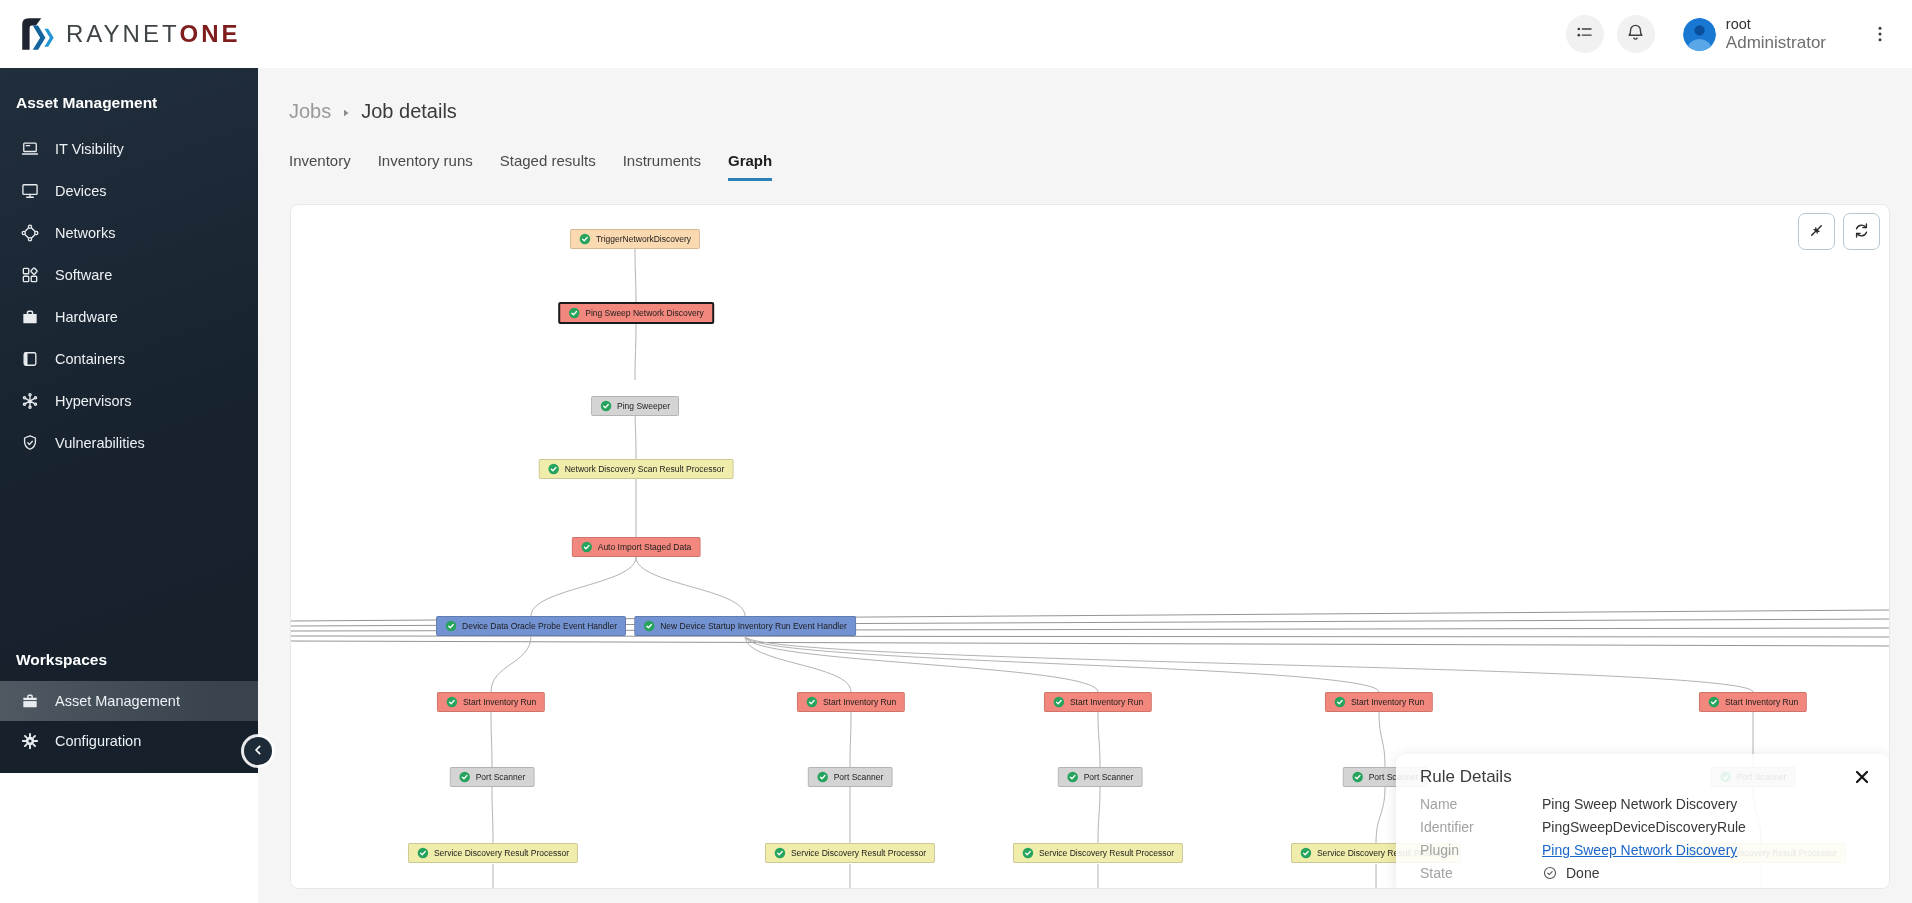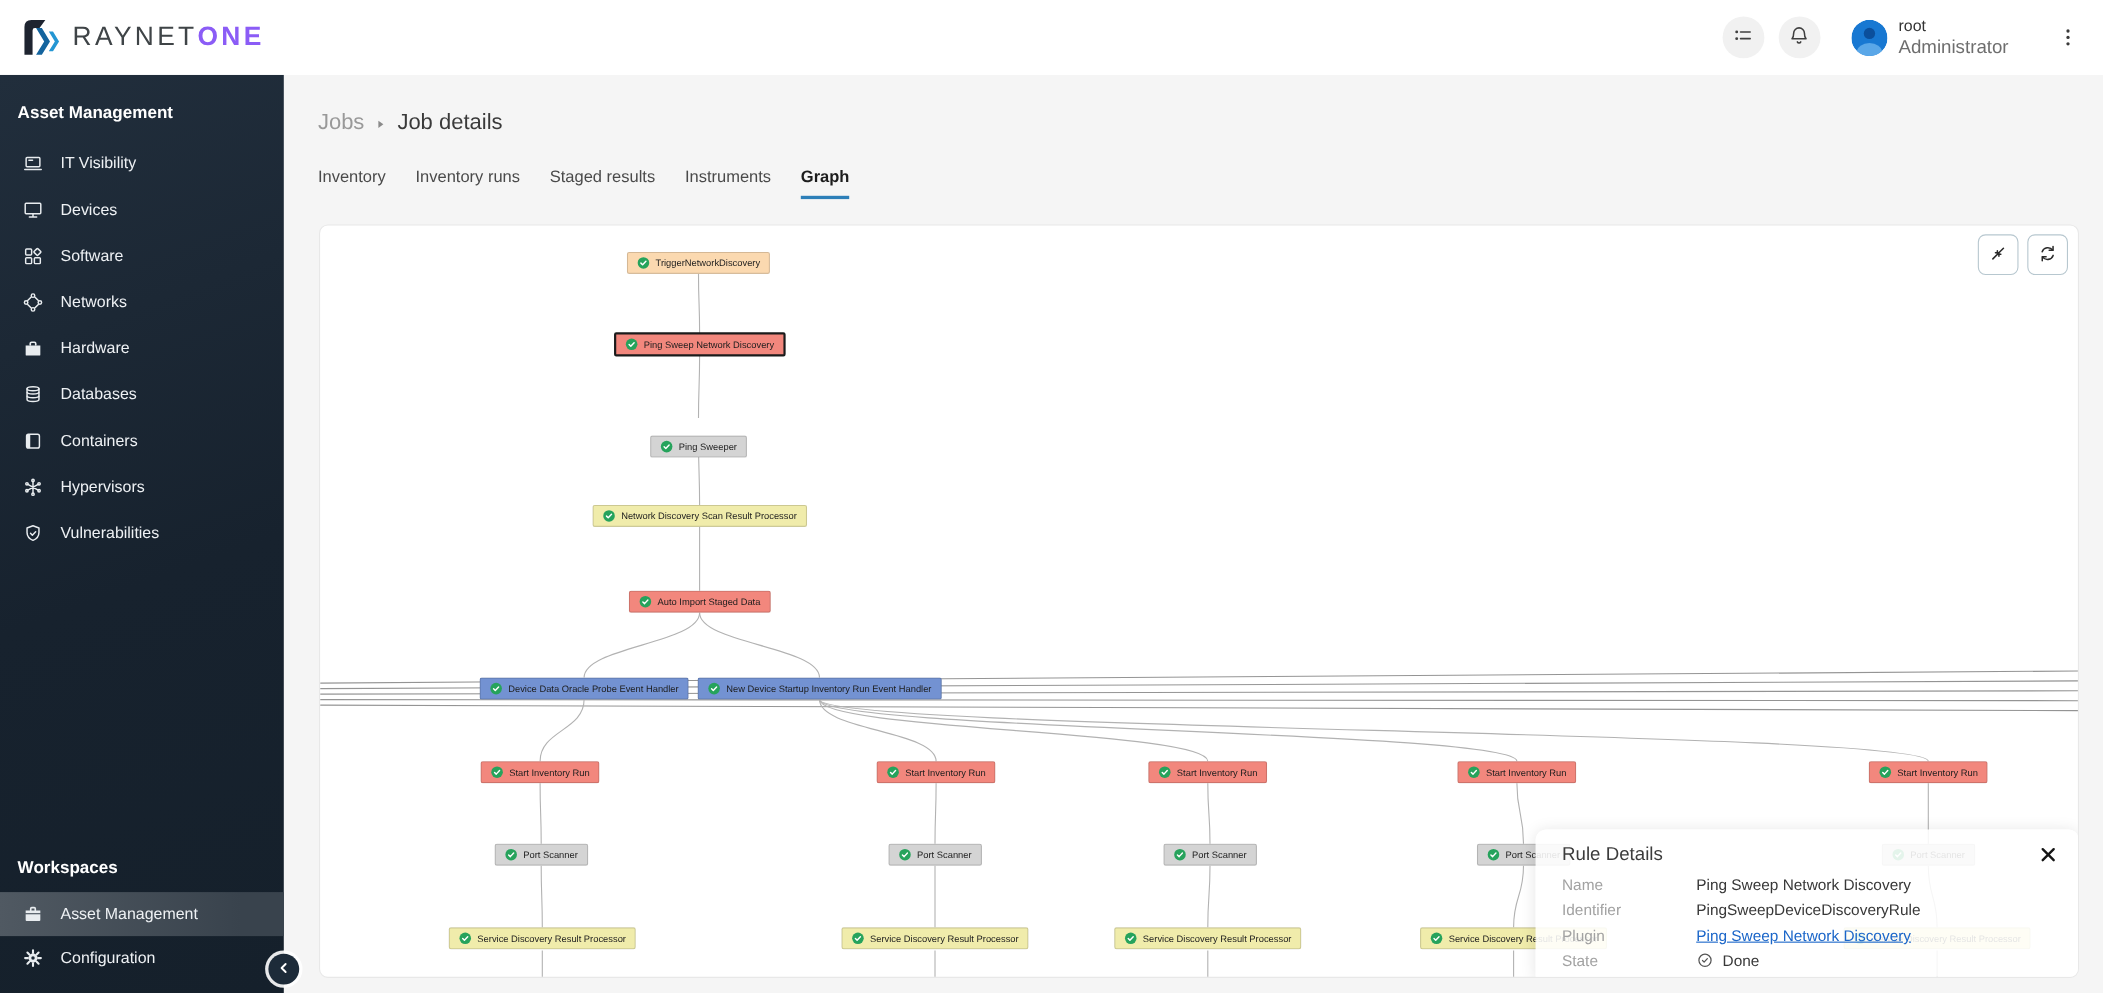--- a/index.html
+++ b/index.html
@@ -3,34 +3,34 @@
 <meta charset="utf-8">
 <style>
   * { margin:0; padding:0; box-sizing:border-box; }
   html,body { width:1912px; height:903px; overflow:hidden; font-family:"Liberation Sans", sans-serif; background:#fff; }
 
   
   .header { position:absolute; left:0; top:0; width:1912px; height:68px; background:#fff; display:flex; align-items:center; justify-content:space-between; padding:0 20px 0 18px; z-index:30; }
   .brand { display:flex; align-items:center; gap:10px; }
   .brand-icon svg { width:38px; height:38px; display:block; }
   .brand-text { font-size:24px; letter-spacing:3px; color:#3f4447; font-weight:500; }
-  .brand-text b { color:#8b5cf6; font-weight:700; }
+  .brand-text b { color:#7f1d1d; font-weight:700; }
   .header-right { display:flex; align-items:center; }
   .round-btn { width:38px; height:38px; border-radius:50%; background:#f1f1f1; border:none; display:flex; align-items:center; justify-content:center; cursor:pointer; margin-left:13px; color:#3f3f3f; }
   .round-btn svg { width:21px; height:21px; }
   .avatar { width:33px; height:33px; margin-left:28px; border-radius:50%; overflow:hidden; }
   .avatar svg { width:33px; height:33px; display:block; }
   .user-meta { margin-left:10px; line-height:1.15; }
   .user-name { font-size:14.5px; color:#333; }
   .user-role { font-size:17px; color:#6e6e6e; }
   .kebab { margin-left:42px; width:24px; height:26px; display:flex; align-items:center; justify-content:center; cursor:pointer; color:#3a3a3a; }
   .kebab svg { width:20px; height:22px; }
 
   
-  .sidebar { position:absolute; left:0; top:68px; width:258px; height:835px; background:linear-gradient(160deg,#212e3c 0%,#17222e 55%,#15202b 100%); display:flex; flex-direction:column; z-index:20; }
+  .sidebar { position:absolute; left:0; top:68px; width:258px; height:705px; background:linear-gradient(160deg,#212e3c 0%,#17222e 55%,#15202b 100%); display:flex; flex-direction:column; z-index:20; }
   .side-title { color:#fff; font-size:15.5px; font-weight:700; padding:26px 16px 16px 16px; }
   .side-title.ws { padding:14px 16px 12px 16px; }
   .side-item { display:flex; align-items:center; gap:15px; height:42px; padding-left:20px; color:#eef1f4; font-size:14.5px; cursor:pointer; }
   .side-item .icon { width:20px; height:20px; color:#e8ecef; display:flex; align-items:center; justify-content:center; }
   .side-item .icon svg { width:20px; height:20px; }
   .side-item.ws { height:40px; }
   .side-item.ws.sel { background:linear-gradient(90deg,#505962 0%,#39434d 85%); }
   .side-spacer { flex:1; }
   .side-bottom-pad { height:12px; }
   .collapse-btn { position:absolute; right:-14px; bottom:8px; width:28px; height:28px; border-radius:50%; background:#1d2b39; border:none; display:flex; align-items:center; justify-content:center; cursor:pointer; box-shadow:0 0 0 3px rgba(255,255,255,.9); z-index:25; }
@@ -143,59 +143,48 @@
           <svg viewBox="0 0 24 24" fill="none" stroke="currentColor" stroke-width="1.6" stroke-linecap="round" stroke-linejoin="round">
             <rect x="3.5" y="4.5" width="17" height="11.5" rx="1"></rect>
             <path d="M12 16v3.5M8 19.5h8"></path>
           </svg>
         </span>
         <span class="side-label">Devices</span>
       </div>
       <div class="side-item">
         <span class="icon ">
           <svg viewBox="0 0 24 24" fill="none" stroke="currentColor" stroke-width="1.6" stroke-linecap="round" stroke-linejoin="round">
-            <rect x="4" y="4" width="6.5" height="6.5" rx="1"></rect>
-            <rect x="4" y="13.5" width="6.5" height="6.5" rx="1"></rect>
-            <rect x="13.5" y="13.5" width="6.5" height="6.5" rx="1"></rect>
-            <rect x="13.9" y="4.4" width="5.8" height="5.8" rx="1" transform="rotate(45 16.8 7.3)"></rect>
-          </svg>
-        </span>
-        <span class="side-label">Software</span>
-      </div>
-      <div class="side-item">
-        <span class="icon ">
-          <svg viewBox="0 0 24 24" fill="none" stroke="currentColor" stroke-width="1.6" stroke-linecap="round" stroke-linejoin="round">
             <circle cx="12" cy="4.5" r="1.9"></circle>
             <circle cx="4.5" cy="12" r="1.9"></circle>
             <circle cx="19.5" cy="12" r="1.9"></circle>
             <circle cx="12" cy="19.5" r="1.9"></circle>
             <path d="M6.2 9.8L9.8 6.2M14.2 6.2l3.6 3.6M6.2 14.2l3.6 3.6M14.2 17.8l3.6-3.6"></path>
           </svg>
         </span>
         <span class="side-label">Networks</span>
       </div>
       <div class="side-item">
         <span class="icon ">
           <svg viewBox="0 0 24 24" fill="none" stroke="currentColor" stroke-width="1.6" stroke-linecap="round" stroke-linejoin="round">
+            <rect x="4" y="4" width="6.5" height="6.5" rx="1"></rect>
+            <rect x="4" y="13.5" width="6.5" height="6.5" rx="1"></rect>
+            <rect x="13.5" y="13.5" width="6.5" height="6.5" rx="1"></rect>
+            <rect x="13.9" y="4.4" width="5.8" height="5.8" rx="1" transform="rotate(45 16.8 7.3)"></rect>
+          </svg>
+        </span>
+        <span class="side-label">Software</span>
+      </div>
+      <div class="side-item">
+        <span class="icon ">
+          <svg viewBox="0 0 24 24" fill="none" stroke="currentColor" stroke-width="1.6" stroke-linecap="round" stroke-linejoin="round">
             <path d="M4 8.5h16v10a1 1 0 0 1-1 1H5a1 1 0 0 1-1-1z" fill="currentColor" stroke="none"></path>
             <path d="M9 8V6.5A1.5 1.5 0 0 1 10.5 5h3A1.5 1.5 0 0 1 15 6.5V8" stroke-width="1.8"></path>
           </svg>
         </span>
         <span class="side-label">Hardware</span>
-      </div>
-      <div class="side-item">
-        <span class="icon ">
-          <svg viewBox="0 0 24 24" fill="none" stroke="currentColor" stroke-width="1.6" stroke-linecap="round" stroke-linejoin="round">
-            <ellipse cx="12" cy="5.3" rx="6.5" ry="2.2"></ellipse>
-            <path d="M5.5 5.3v3.4c0 1.2 2.9 2.2 6.5 2.2s6.5-1 6.5-2.2V5.3"></path>
-            <path d="M5.5 9.4v3.4c0 1.2 2.9 2.2 6.5 2.2s6.5-1 6.5-2.2V9.4"></path>
-            <path d="M5.5 13.5v3.4c0 1.2 2.9 2.2 6.5 2.2s6.5-1 6.5-2.2v-3.4"></path>
-          </svg>
-        </span>
-        <span class="side-label">Databases</span>
       </div>
       <div class="side-item">
         <span class="icon ">
           <svg viewBox="0 0 24 24" fill="none" stroke="currentColor" stroke-width="1.6" stroke-linecap="round" stroke-linejoin="round">
             <rect x="5" y="4.5" width="14" height="15" rx="2"></rect>
             <path d="M5 6.5a2 2 0 0 1 2-2h2v15H7a2 2 0 0 1-2-2z" fill="currentColor" stroke="none"></path>
           </svg>
         </span>
         <span class="side-label">Containers</span>
       </div>

